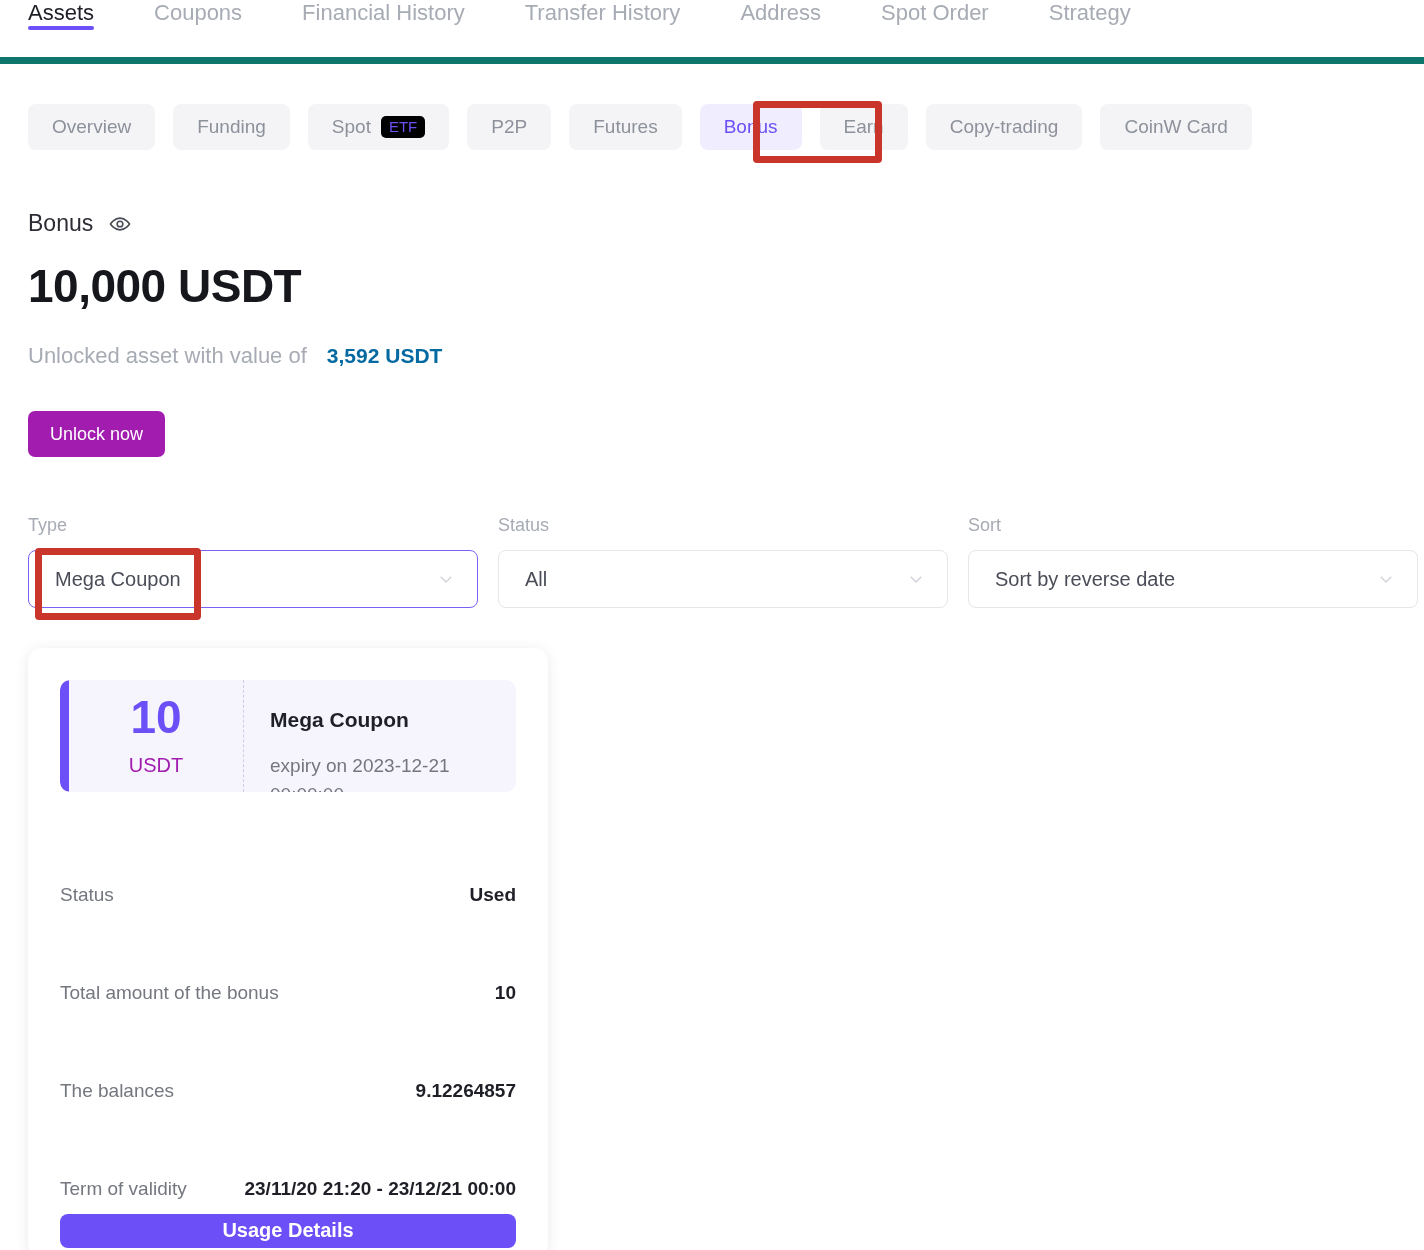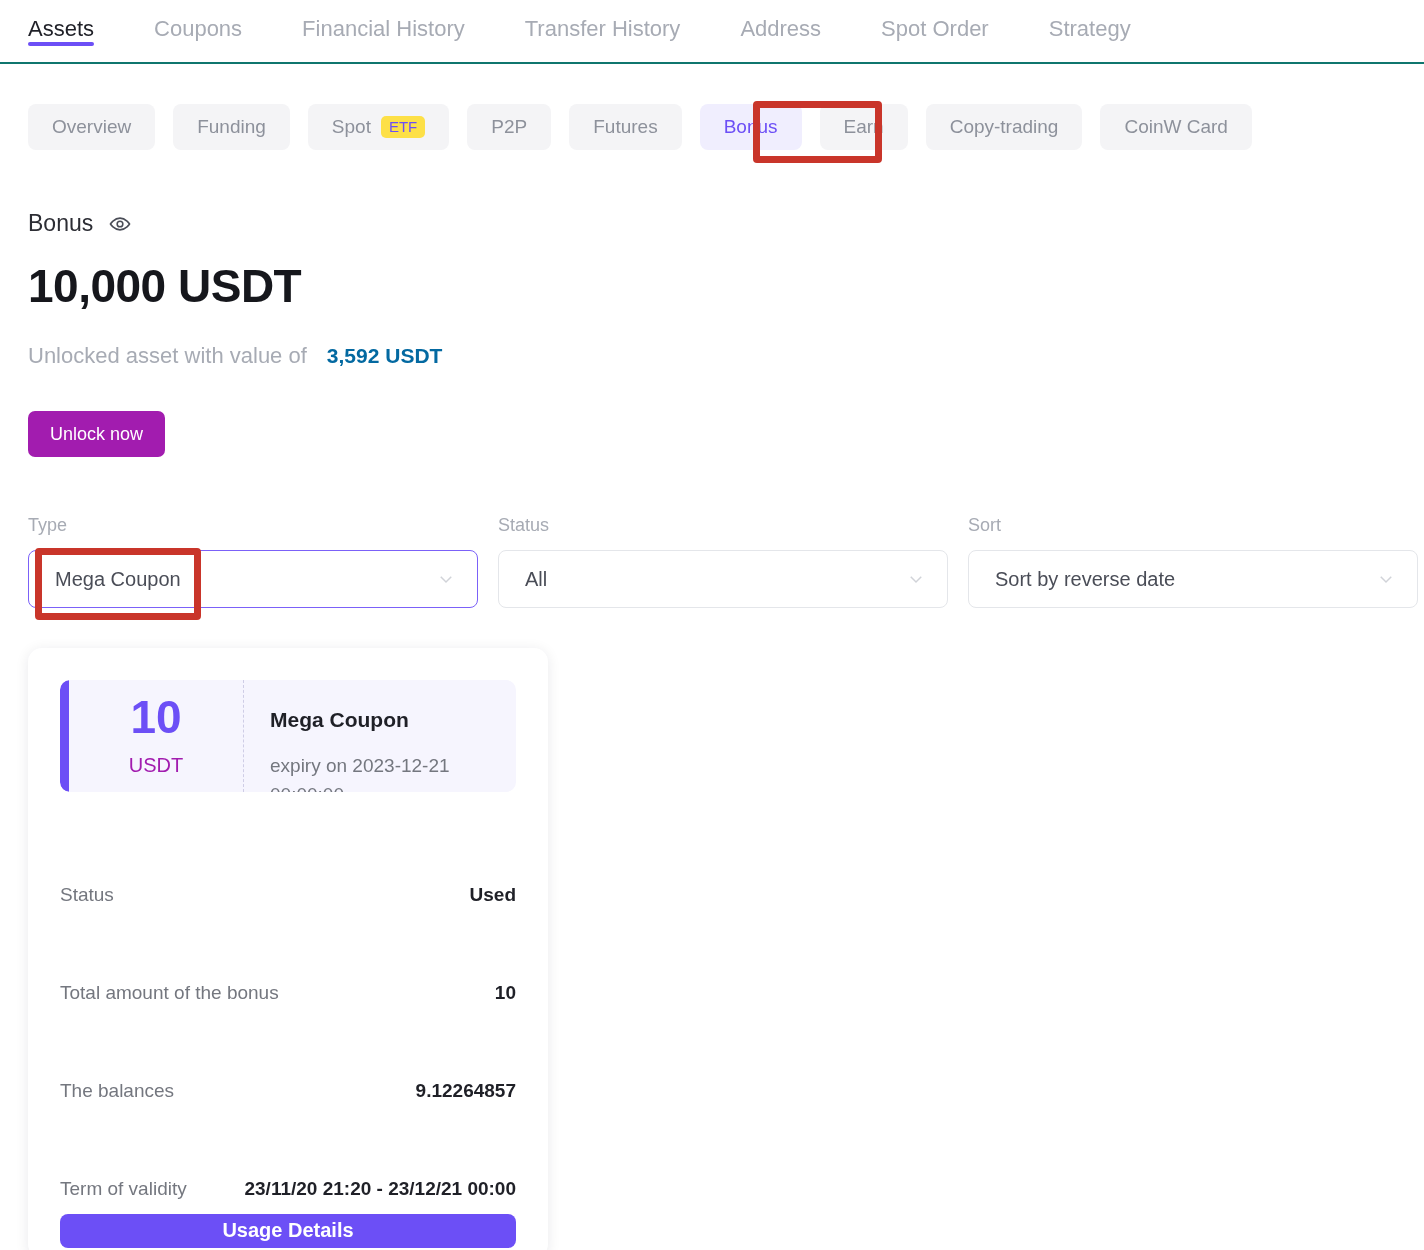--- a/index.html
+++ b/index.html
@@ -13,23 +13,23 @@
   body {
     font-family: "Liberation Sans", sans-serif;
     background: #ffffff;
     color: #1f2027;
     position: relative;
   }
 
   
   .main-tabs {
     height: 64px;
-    border-bottom: 2px solid #0f766e;
-    display: flex;
-    align-items: center;
+    border-bottom: 7px solid #0f766e;
+    display: flex;
+    align-items: flex-start;
     padding-left: 28px;
     position: relative;
   }
   .main-tab {
     display: flex;
     align-items: center;
     font-size: 22px;
     color: #a7abb4;
     padding: 0 0 4px 0;
     margin-right: 60px;
@@ -71,21 +71,21 @@
     padding: 0 24px;
     cursor: pointer;
     white-space: nowrap;
     position: relative;
   }
   .sub-tab.selected {
     background: #f0eefe;
     color: #6c4ff6;
   }
   .etf-badge {
-    background: #fde047;
+    background: #000000;
     color: #6c4ff6;
     font-size: 15px;
     border-radius: 5px;
     padding: 3px 8px 4px 8px;
     line-height: 1;
   }
 
   
   .bonus-head {
     padding: 60px 0 0 28px;

